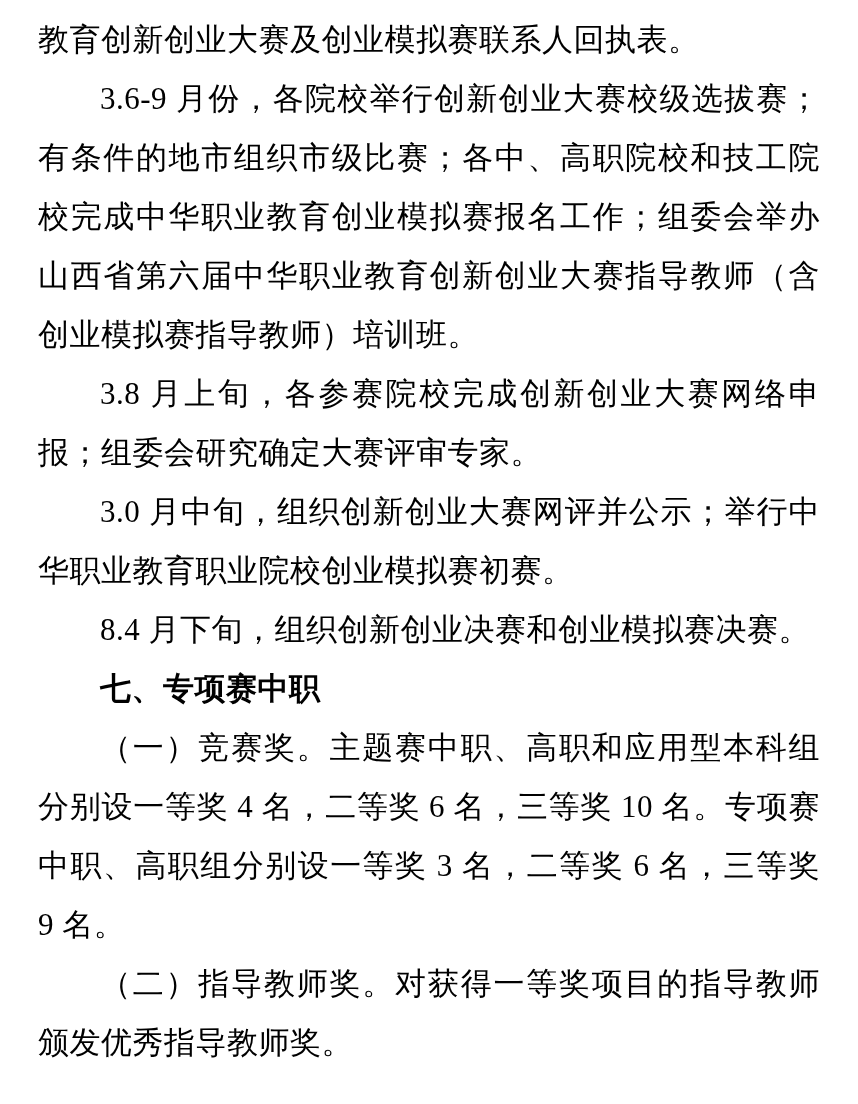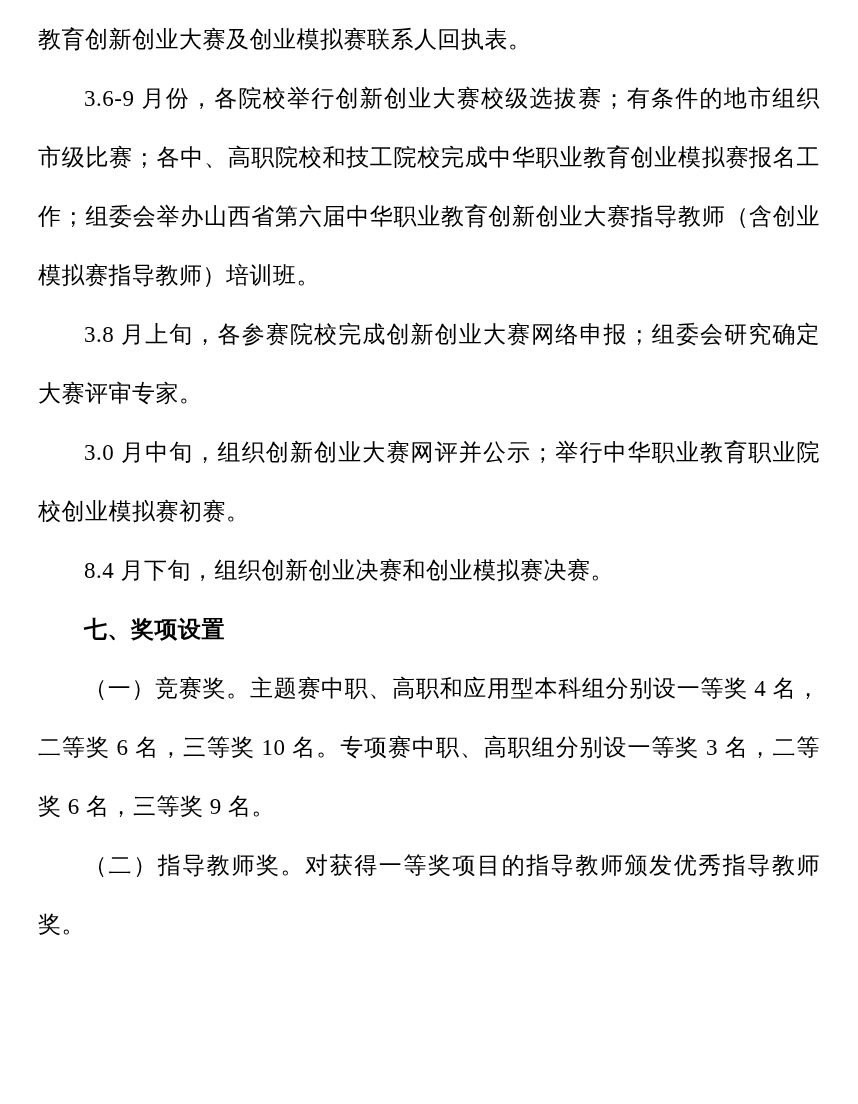--- a/index.html
+++ b/index.html
@@ -16,21 +16,21 @@
   }
   .page {
     box-sizing: border-box;
     width: 858px;
     height: 1104px;
     padding: 10px 38px 0 38px;
     background: #ffffff;
   }
   .para {
     margin: 0;
-    font-size: 23px;
+    font-size: 31px;
     line-height: 59px;
     text-align: justify;
     text-justify: inter-ideograph;
     letter-spacing: 0.5px;
     font-weight: 400;
     color: #000000;
   }
   .indent {
     text-indent: 2em;
   }
@@ -47,20 +47,20 @@
 
   <p class="para indent">3.6-9 月份，各院校举行创新创业大赛校级选拔赛；有条件的地市组织市级比赛；各中、高职院校和技工院校完成中华职业教育创业模拟赛报名工作；组委会举办山西省第六届中华职业教育创新创业大赛指导教师（含创业模拟赛指导教师）培训班。</p>
 
   <p class="para indent">3.8 月上旬，各参赛院校完成创新创业大赛网络申报；组委会研究确定大赛评审专家。</p>
 
   <p class="para indent">3.0 月中旬，组织创新创业大赛网评并公示；举行中华职业教育职业院校创业模拟赛初赛。</p>
 
   <p class="para indent">8.4 月下旬，组织创新创业决赛和创业模拟赛决赛。</p>
 
 
-  <p class="para indent heading">七、奖项设置</p>
+  <p class="para indent heading">七、专项赛中职</p>
 
 
   <p class="para indent">（一）竞赛奖。主题赛中职、高职和应用型本科组分别设一等奖 4 名，二等奖 6 名，三等奖 10 名。专项赛中职、高职组分别设一等奖 3 名，二等奖 6 名，三等奖 9 名。</p>
 
   <p class="para indent">（二）指导教师奖。对获得一等奖项目的指导教师颁发优秀指导教师奖。</p>
 
 </div>
 
 </body></html>

